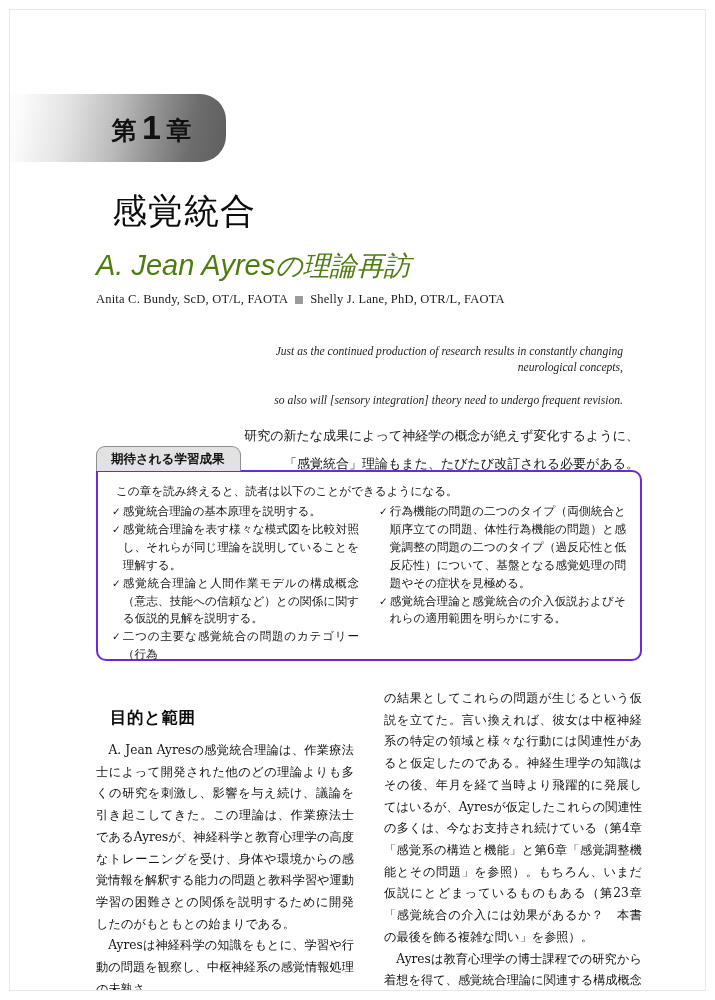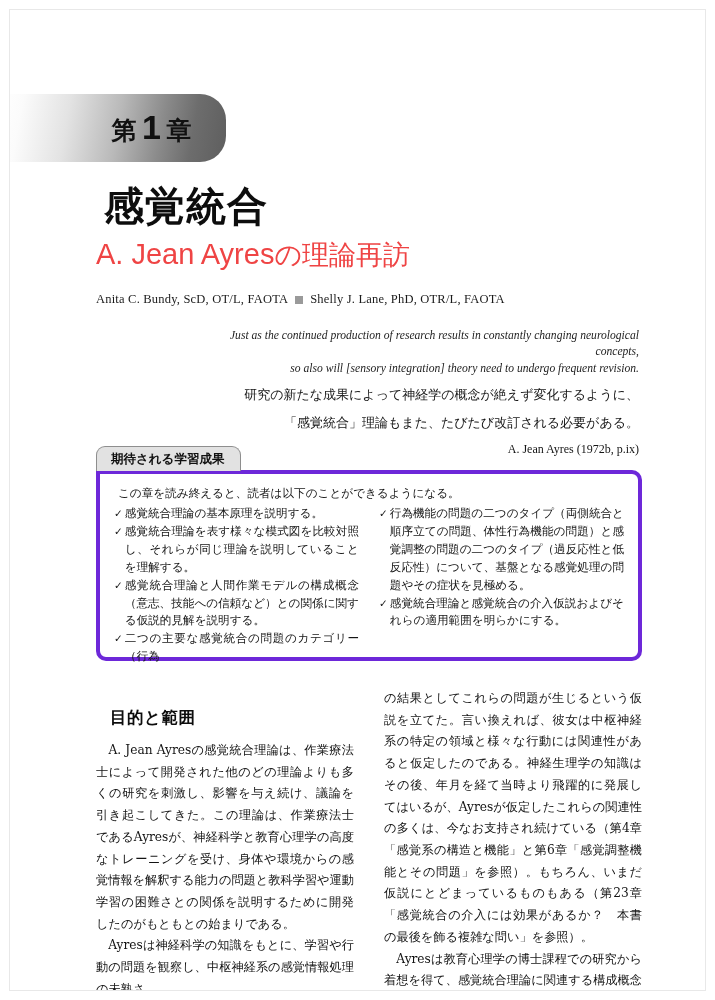--- a/index.html
+++ b/index.html
@@ -78,35 +78,36 @@
 
   
   .title-block {
     position: absolute;
     left: 86px;
     top: 166px;
     width: 560px;
   }
   .title-main {
     font-family: "DejaVu Sans", "Liberation Sans", sans-serif;
-    font-weight: 700;
-    font-size: 40px;
+    font-weight: 400;
+    font-size: 35px;
     line-height: 1.1;
     letter-spacing: 1px;
     color: #0d0d0d;
-    margin: 8px;
+    margin: 16px;
   }
   .title-sub {
     font-family: "Liberation Sans", "DejaVu Sans", sans-serif;
     font-weight: 400;
     font-size: 29px;
     line-height: 1.25;
-    color: #ef4444;
+    color: #4d7c0f;
     margin: 4px 0 0 0;
     white-space: nowrap;
+    font-style: italic;
   }
   .title-sub .jp {
     font-family: "DejaVu Sans", "Liberation Sans", sans-serif;
     font-size: 27px;
   }
 
   
   .authors {
     position: absolute;
     left: 86px;
@@ -136,21 +137,21 @@
     top: 318px;
     width: 430px;
     text-align: right;
   }
   .epi-en {
     font-family: "Liberation Serif", "DejaVu Serif", serif;
     font-style: italic;
     font-size: 11.6px;
     line-height: 1.42;
     color: #1d1d1d;
-    margin: 0;
+    margin: 16px;
   }
   .epi-jp {
     font-family: "DejaVu Serif", "Liberation Serif", serif;
     font-size: 13px;
     line-height: 1.62;
     color: #161616;
     margin: 7px 0 0 0;
   }
   .epi-src {
     font-family: "Liberation Serif", "DejaVu Serif", serif;
@@ -190,21 +191,21 @@
     color: #111111;
     white-space: nowrap;
   }
   .lo-body {
     position: absolute;
     left: 0;
     top: 24px;
     width: 546px;
     height: 191px;
     background: #ffffff;
-    border: 4px solid #6d28d9;
+    border: 2px solid #6d28d9;
     border-radius: 10px;
     border-top-left-radius: 0;
     padding: 11px 14px 10px 14px;
   }
   .lo-intro {
     font-family: "DejaVu Serif", "Liberation Serif", serif;
     font-size: 11.6px;
     line-height: 1.5;
     color: #151515;
     margin: 0 0 3px 0;

